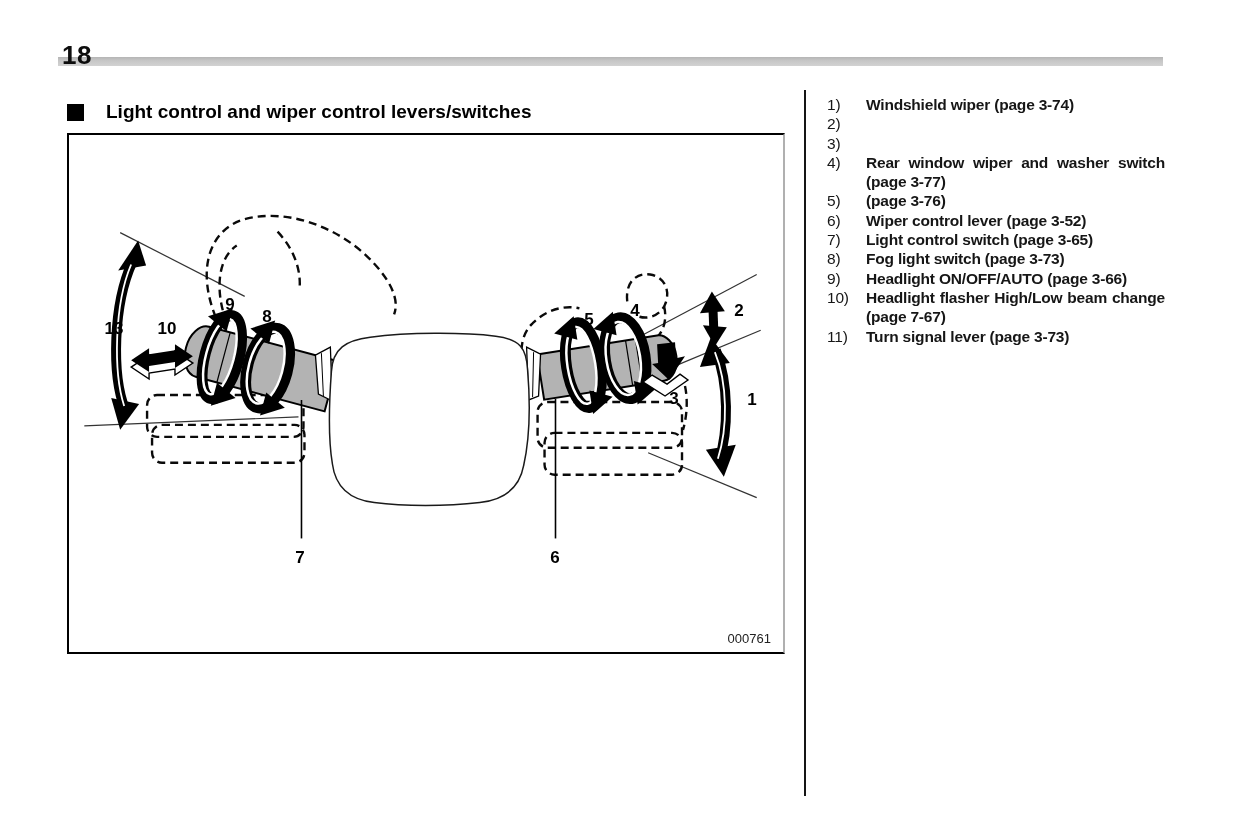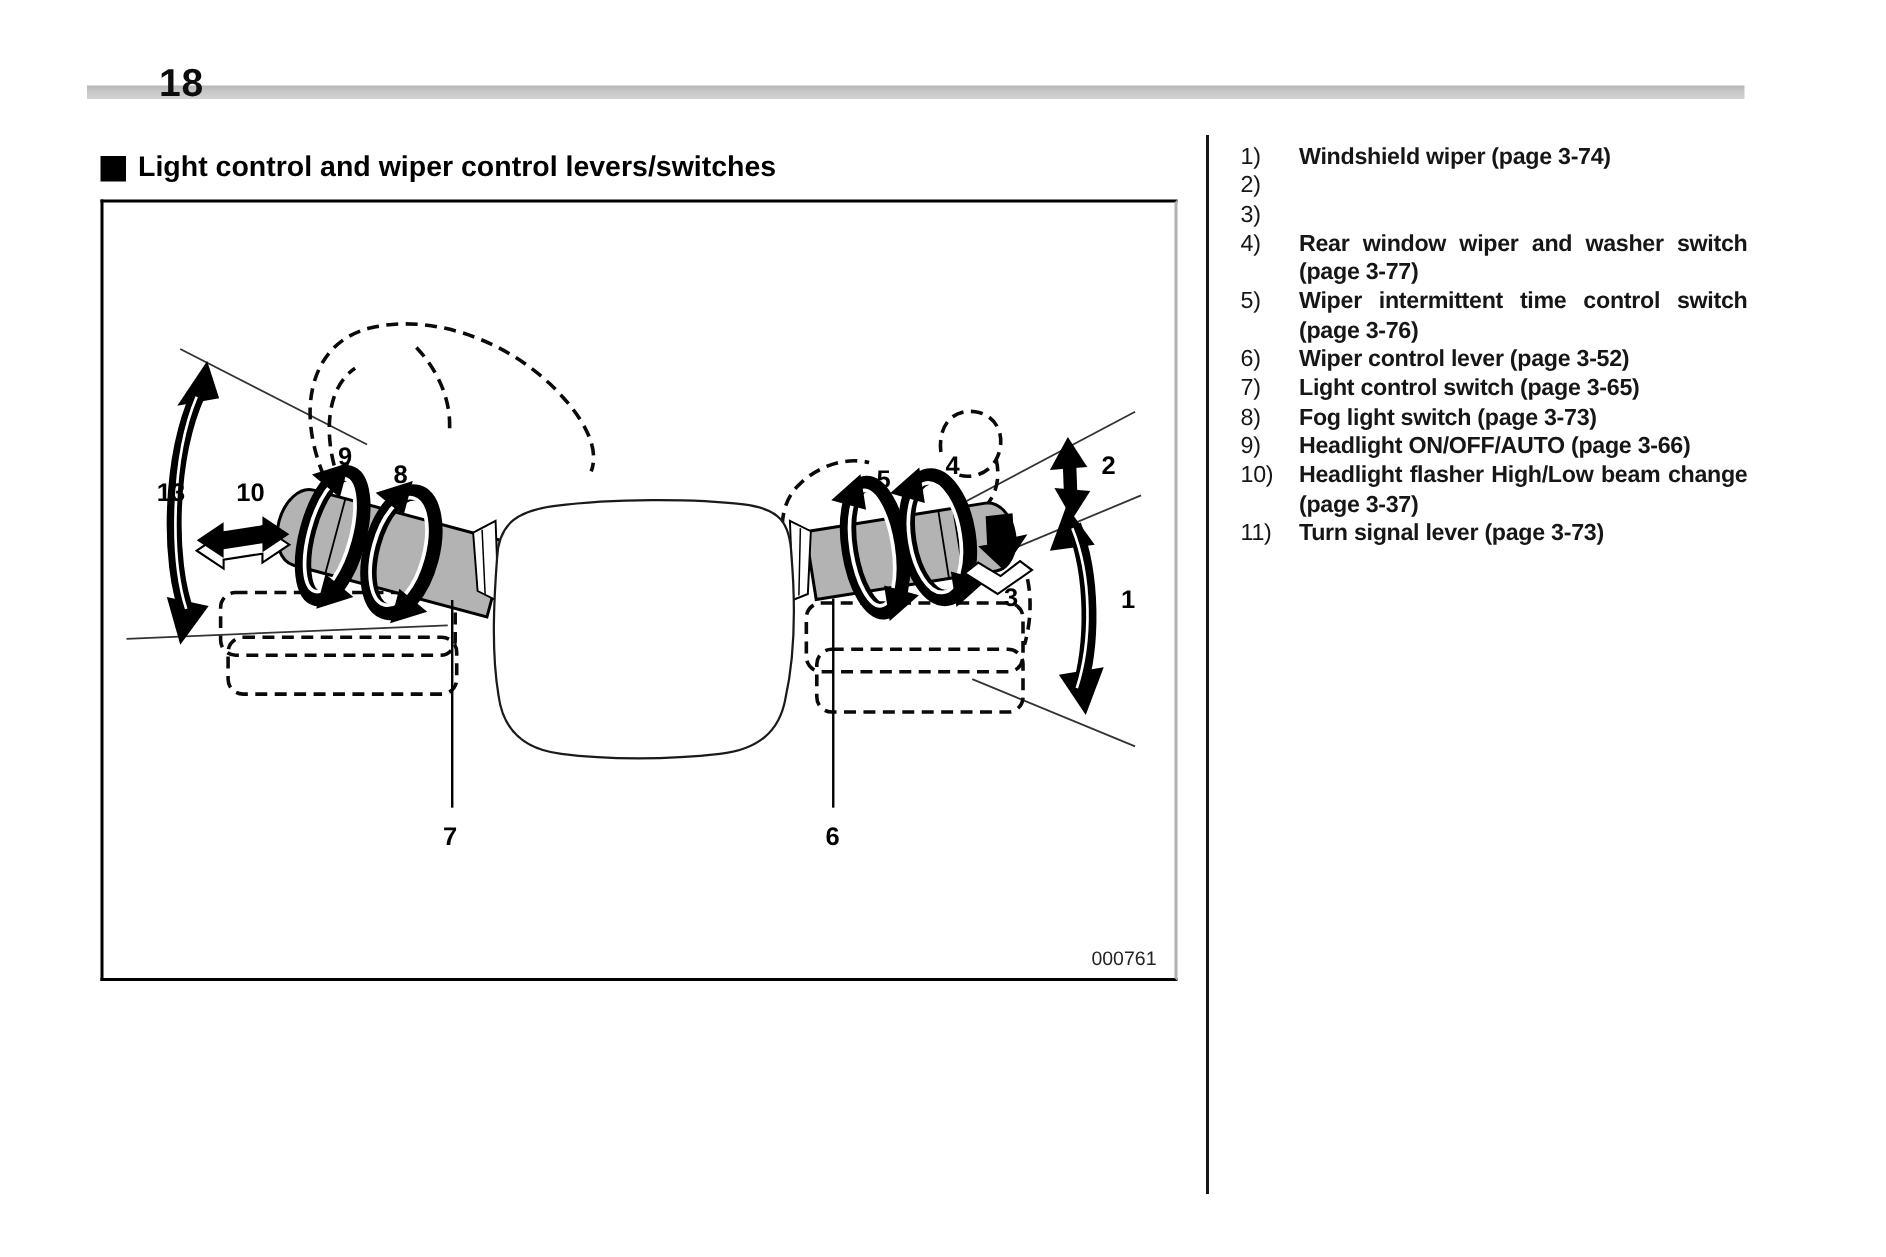--- a/index.html
+++ b/index.html
@@ -4,28 +4,28 @@
 <style>
   html,body{margin:0;padding:0;}
   body{
     width:1257px;height:838px;position:relative;overflow:hidden;
     background:#ffffff;color:#121212;
     font-family:"Liberation Sans",sans-serif;
     -webkit-font-smoothing:antialiased;
   }
   .page-num{
     position:absolute;left:62px;top:40px;z-index:3;
-    font-size:26px;font-weight:bold;letter-spacing:.5px;color:#0d0d0d;margin-left:44px;
+    font-size:26px;font-weight:bold;letter-spacing:.5px;color:#0d0d0d;
   }
   .top-rule{
     position:absolute;left:58px;top:57px;width:1105px;height:9px;z-index:1;
     background:linear-gradient(180deg,#b5b5b5 0%,#c6c6c6 40%,#d2d2d2 100%);
   }
   .section-heading{
-    position:absolute;left:67px;top:101px;display:flex;align-items:center;gap:8px;
+    position:absolute;left:67px;top:101px;display:flex;align-items:center;gap:22px;
     font-size:19px;font-weight:bold;color:#000;
   }
   .bullet-square{width:17px;height:17px;background:#000;flex:none;}
   .figure-frame{
     position:absolute;left:67px;top:133px;width:714px;height:517px;background:#fff;
     border:2px solid #000;border-right-color:#b0b0b0;
   }
   .figure-frame svg{position:absolute;left:0;top:0;}
   .callout-label{
     position:absolute;transform:translate(-50%,-50%);z-index:2;
@@ -198,21 +198,20 @@
   <div class="legend-row j">
     <div class="legend-num">4)</div>
     <div class="legend-text">
         <div class="l1">Rear window wiper and washer switch</div>
         <div class="l2">(page 3-77)</div>
       </div>
   </div>
   <div class="legend-row j">
     <div class="legend-num">5)</div>
     <div class="legend-text">
-        <div class="l1">Wiper intermittent time control switch</div>
         <div class="l2">(page 3-76)</div>
       </div>
   </div>
   <div class="legend-row">
     <div class="legend-num">6)</div>
     <div class="legend-text">
         <div class="l1">Wiper control lever (page 3-52)</div>
       </div>
   </div>
   <div class="legend-row">
@@ -230,21 +229,21 @@
   <div class="legend-row">
     <div class="legend-num">9)</div>
     <div class="legend-text">
         <div class="l1">Headlight ON/OFF/AUTO (page 3-66)</div>
       </div>
   </div>
   <div class="legend-row j">
     <div class="legend-num">10)</div>
     <div class="legend-text">
         <div class="l1">Headlight flasher High/Low beam change</div>
-        <div class="l2">(page 3-37)</div>
+        <div class="l2">(page 7-67)</div>
       </div>
   </div>
   <div class="legend-row">
     <div class="legend-num">11)</div>
     <div class="legend-text">
         <div class="l1">Turn signal lever (page 3-73)</div>
       </div>
   </div>
 </div>
 

